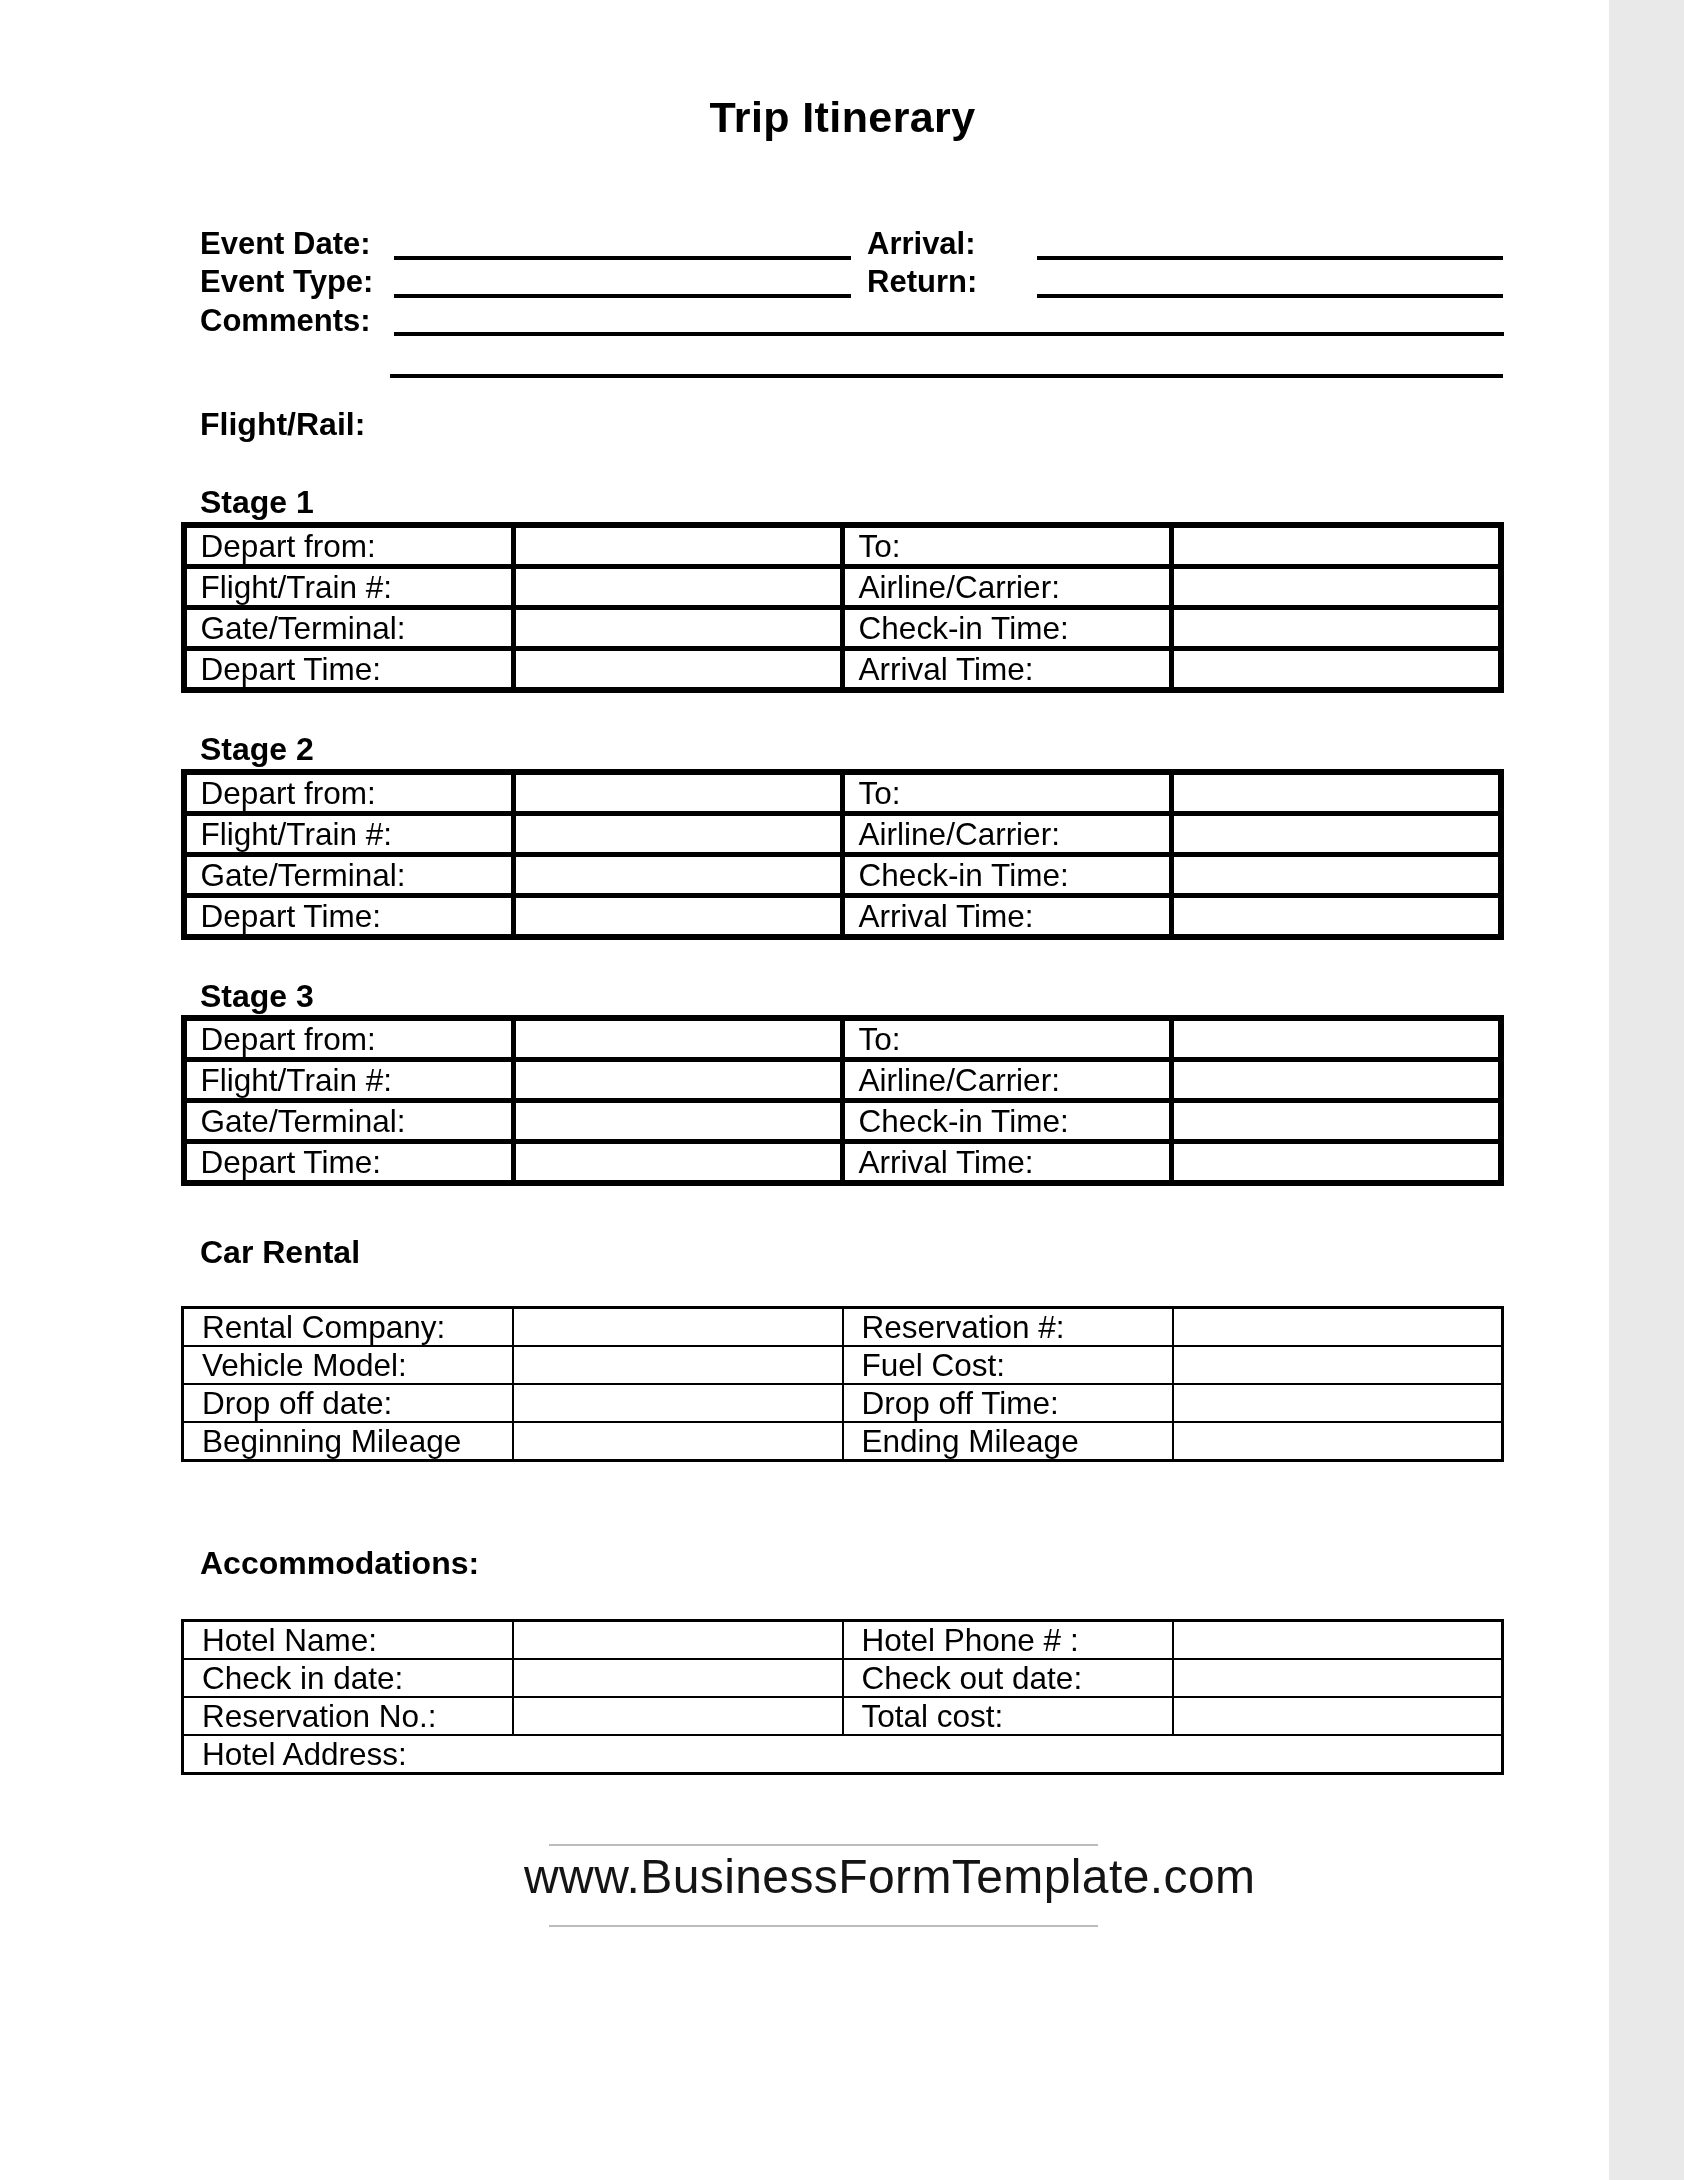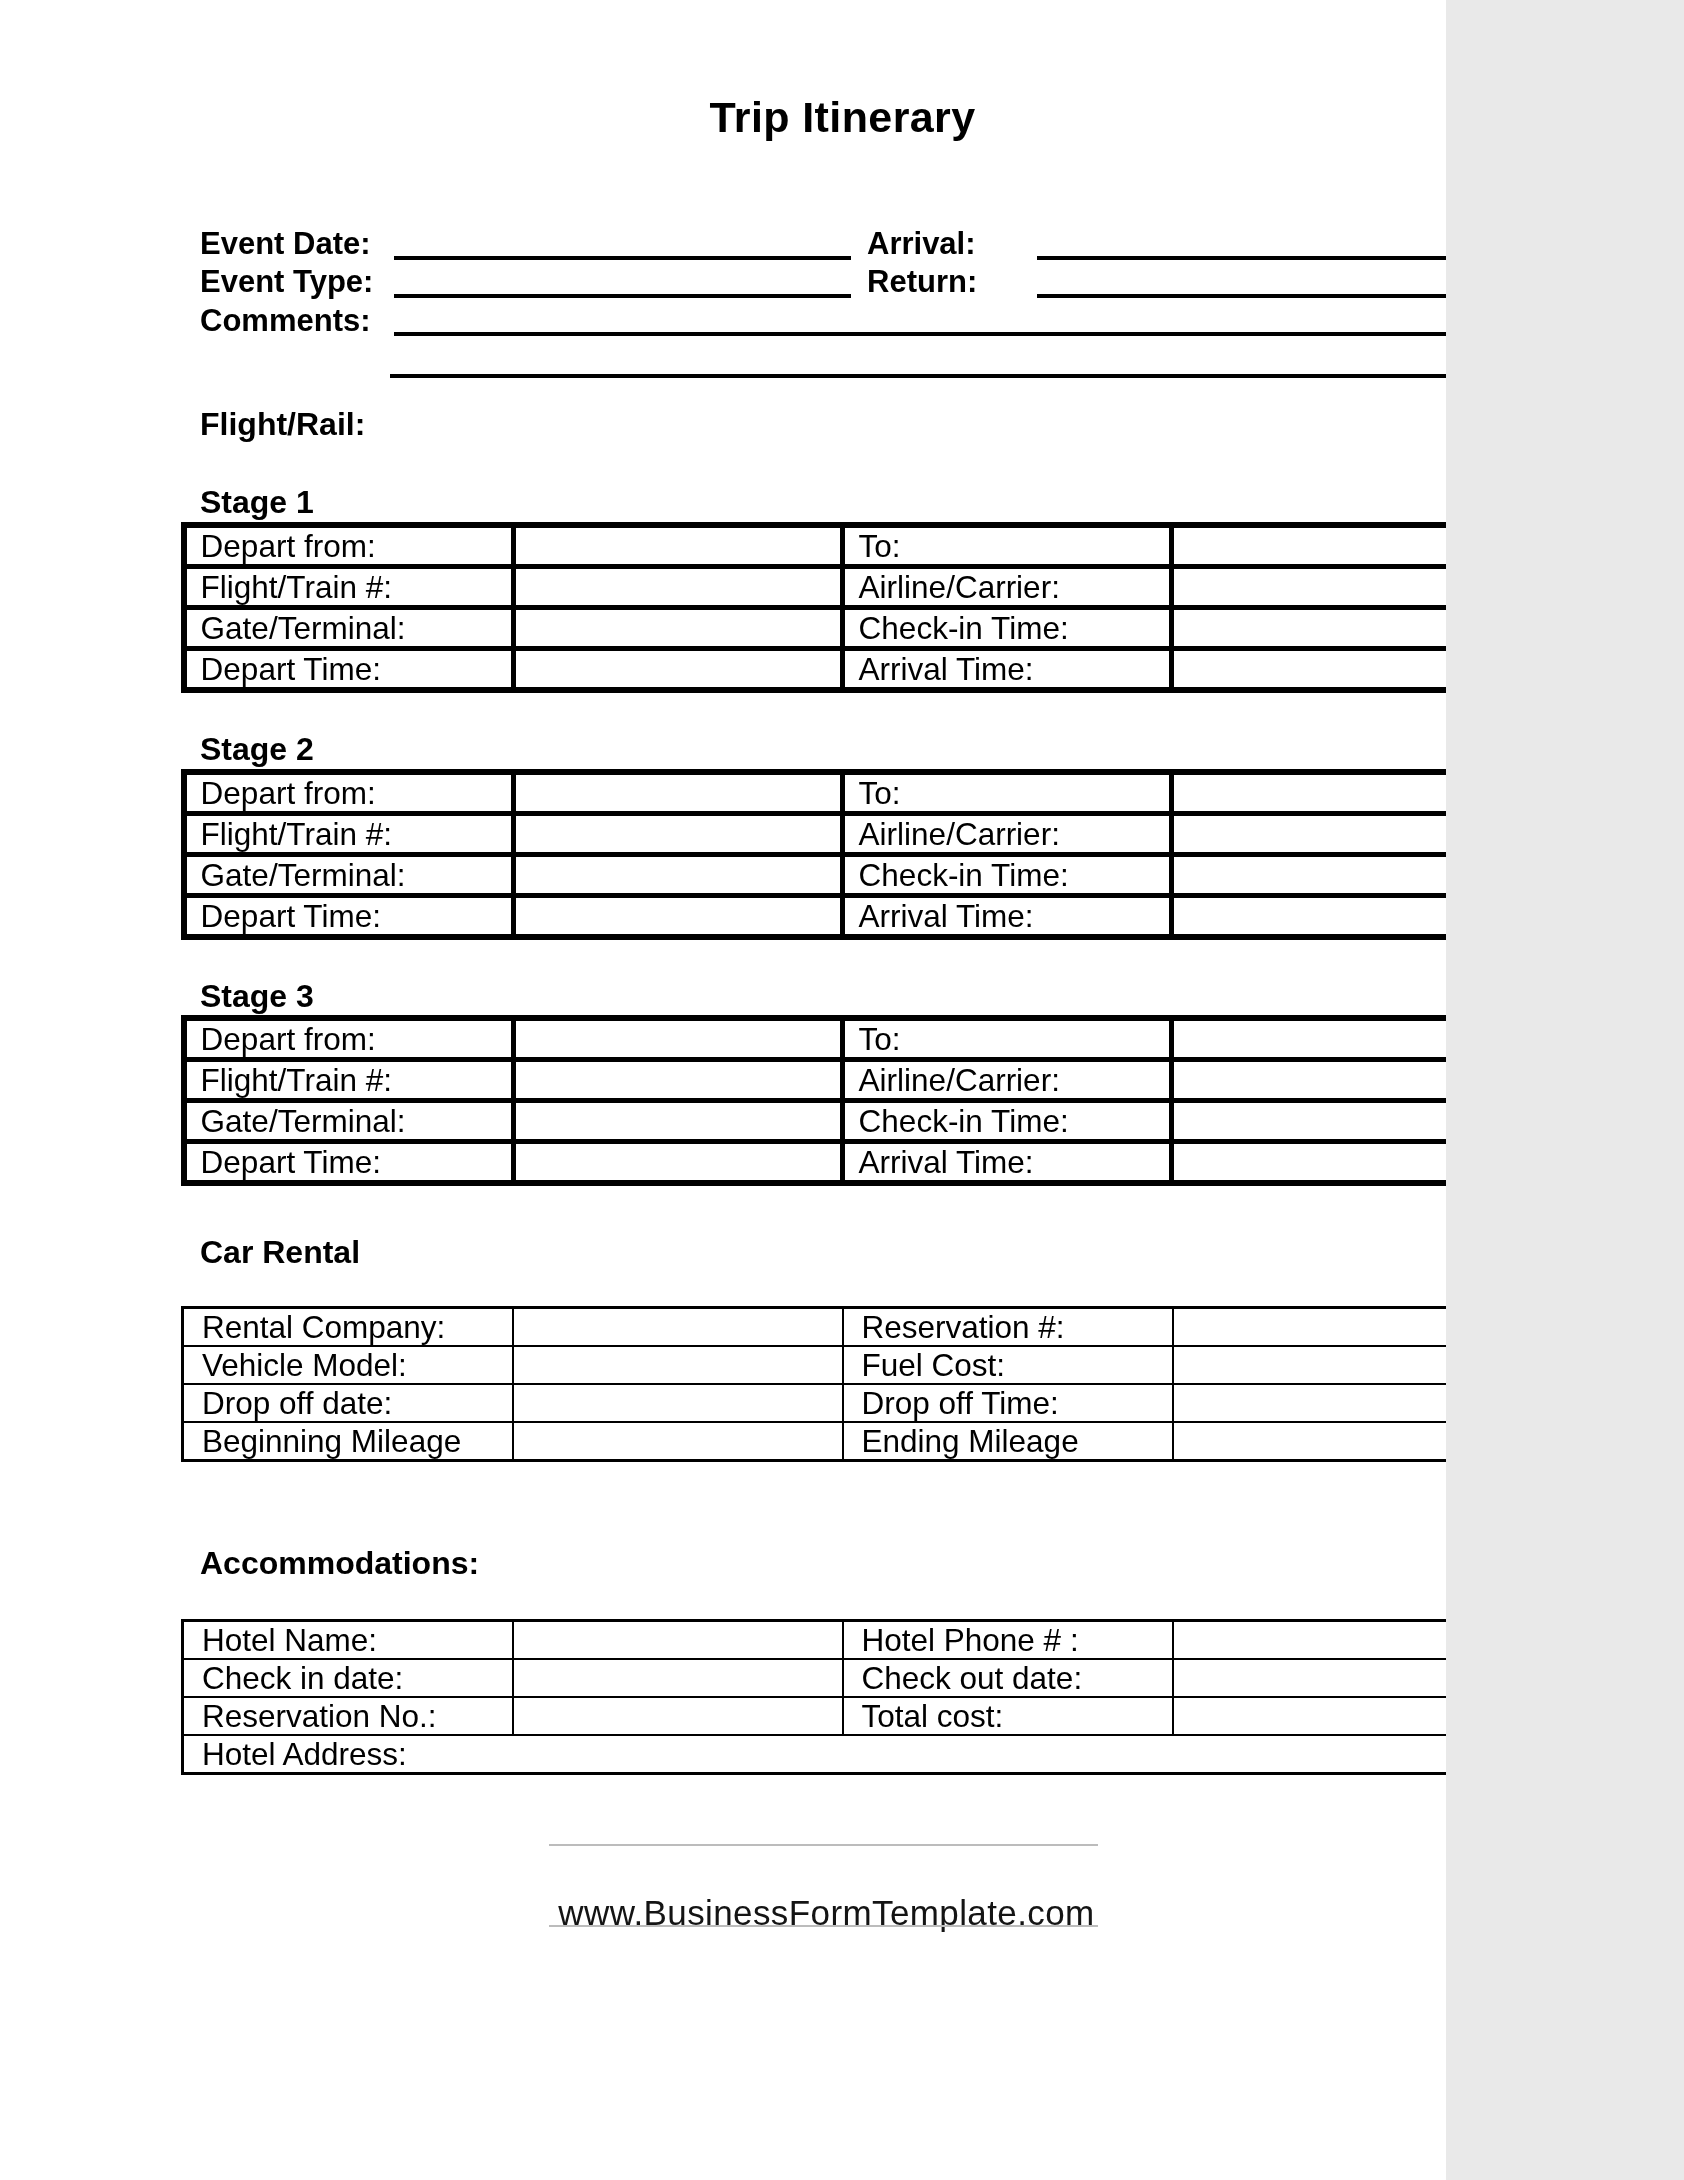--- a/index.html
+++ b/index.html
@@ -1,18 +1,18 @@
 <!DOCTYPE html>
 <html style="font-size:13.6px"><head>
 <meta charset="utf-8">
 <style>
   html,body{margin:0;padding:0;background:#e9e9e9;}
   #page{
     position:relative;
-    width:1446px;height:2181px;
+    width:1609px;height:2181px;
     background:#ffffff;
     font-family:"Liberation Sans", sans-serif;
     color:#000;
     overflow:hidden;
   }
   .abs{position:absolute;}
   .title{
     left:0;top:90px;width:1685px;
     text-align:center;
     font-size:43px;font-weight:bold;line-height:55px;
@@ -38,24 +38,23 @@
   }
   table.stage{border:6.8px solid #000;}
   table.stage td{border:5.1px solid #000;height:36px;}
   table.small{border:3.4px solid #000;}
   table.small td{border:2.6px solid #000;height:36px;padding-left:18px;}
   .thin-rule{position:absolute;height:1.7px;background:#bcbcbc;}
   .footer-url{
     position:absolute;
     left:524px;top:1855px;width:605px;
     text-align:center;
-    font-size:35px;line-height:43px;
+    font-size:48px;line-height:43px;
     color:#141414;
     letter-spacing:0.4px;
-    margin-top:36px;
   }
 </style>
 </head>
 <body>
 
 <div id="page">
 
   <div class="abs title">Trip Itinerary</div>
 
   <div class="abs evt-label" style="left:200px;top:225px;">Event Date:</div>

